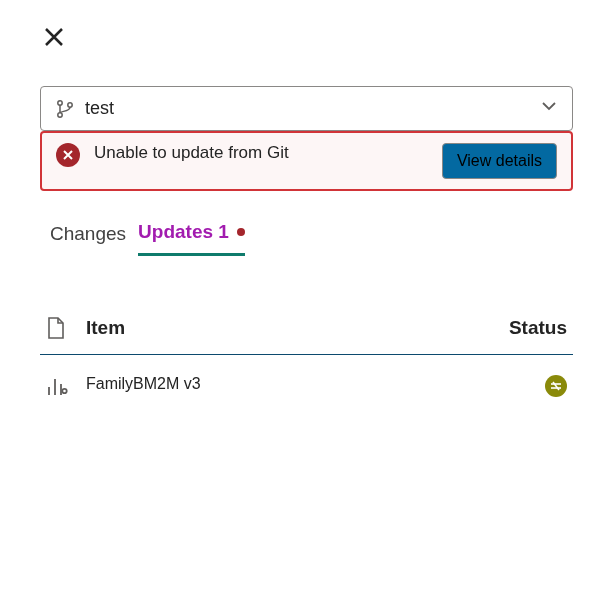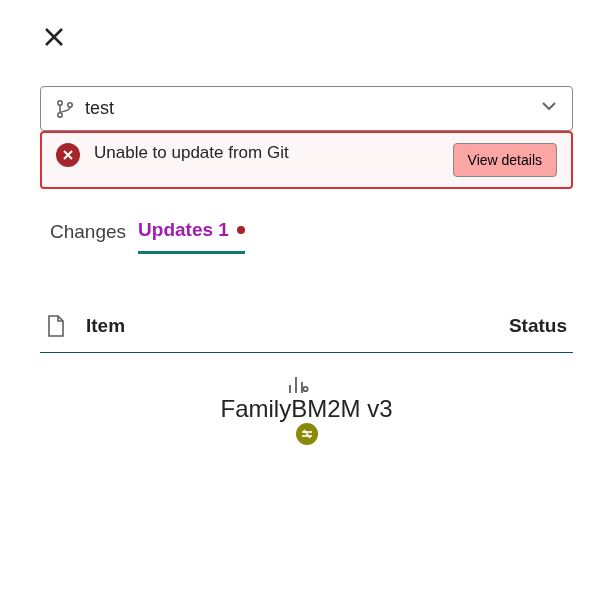--- a/index.html
+++ b/index.html
@@ -68,24 +68,24 @@
       font-size: 14px;
       margin-right: 14px;
       flex-shrink: 0;
     }
     .alert .alert-text {
       flex: 1;
       font-size: 17px;
     }
     .alert .view-details {
       border: 1px solid #8a8886;
-      background: #fca5a5;
+      background: #0369a1;
       border-radius: 4px;
       padding: 8px 14px;
-      font-size: 14px;
+      font-size: 16px;
       cursor: pointer;
       font-family: inherit;
     }
     .tabs {
       display: flex;
       gap: 12px;
       margin-bottom: 60px;
       padding-left: 10px;
     }
     .tab {
@@ -122,24 +122,23 @@
       display: inline-flex;
     }
     .list-header .item-col {
       flex: 1;
     }
     .list-header .status-col {
       text-align: right;
     }
     .list-row {
       display: flex;
-      align-items: center;
+      align-items: flex-start;
       padding: 20px 6px;
-      font-size: 24px;
-      flex-direction: column;
+      font-size: 16px;
     }
     .list-row .row-icon {
       width: 40px;
       display: inline-flex;
     }
     .list-row .row-item {
       flex: 1;
     }
     .list-row .row-status {
       display: inline-flex;

